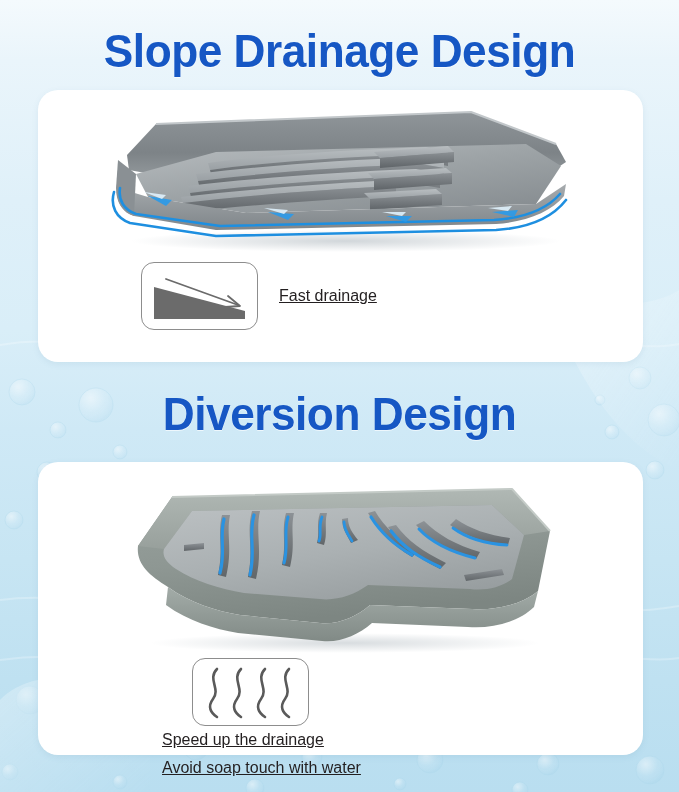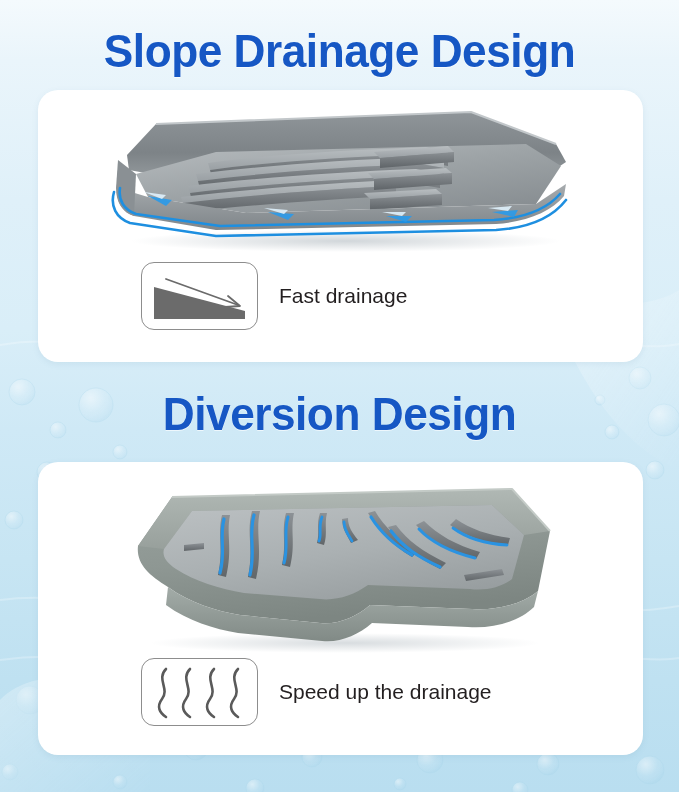--- a/index.html
+++ b/index.html
@@ -82,39 +82,40 @@
   #figure-diversion { left: 120px; top: 483px; width: 445px; height: 170px; }
 
   
   .feature-row {
     position: absolute;
     display: flex;
     align-items: center;
     z-index: 5;
   }
   #feature-slope     { left: 141px; top: 262px; }
-  #feature-diversion { left: 141px; top: 658px; }
+  #feature-diversion { left: 141px; top: 658px; flex-direction: column; }
 
   .feature-icon-box {
     width: 115px;
     height: 66px;
     border: 1.6px solid #8d8d8d;
     border-radius: 13px;
     background: #ffffff;
     position: relative;
     flex: none;
     overflow: hidden;
   }
   .feature-text {
     margin-left: 21px;
     color: #231f20;
     font-family: "Liberation Sans Narrow", "Liberation Sans", sans-serif;
-    font-size: 21px;
+    font-size: 16px;
     line-height: 28px;
     white-space: nowrap;
+    text-decoration: underline;
   }
   .feature-text div { display: block; }
 </style>
 </head>
 <body>
 
 <div id="bg-layer">
   <div id="bg-gradient"></div>
   <svg id="bg-bubbles" viewBox="0 0 679 792" preserveAspectRatio="none">
     <defs>
@@ -367,14 +368,15 @@
       <g fill="none" stroke="#5a5a5a" stroke-width="2.6" stroke-linecap="round">
         <path d="M24,10 C14,20 28,30 20,40 C14,48 18,54 24,58"></path>
         <path d="M48,10 C38,20 52,30 44,40 C38,48 42,54 48,58"></path>
         <path d="M72,10 C62,20 76,30 68,40 C62,48 66,54 72,58"></path>
         <path d="M96,10 C86,20 100,30 92,40 C86,48 90,54 96,58"></path>
       </g>
     </svg>
   </div>
   <div class="feature-text">
     <div>Speed up the drainage</div>
+    <div>Avoid soap touch with water</div>
   </div>
 </div>
 
 </body></html>

